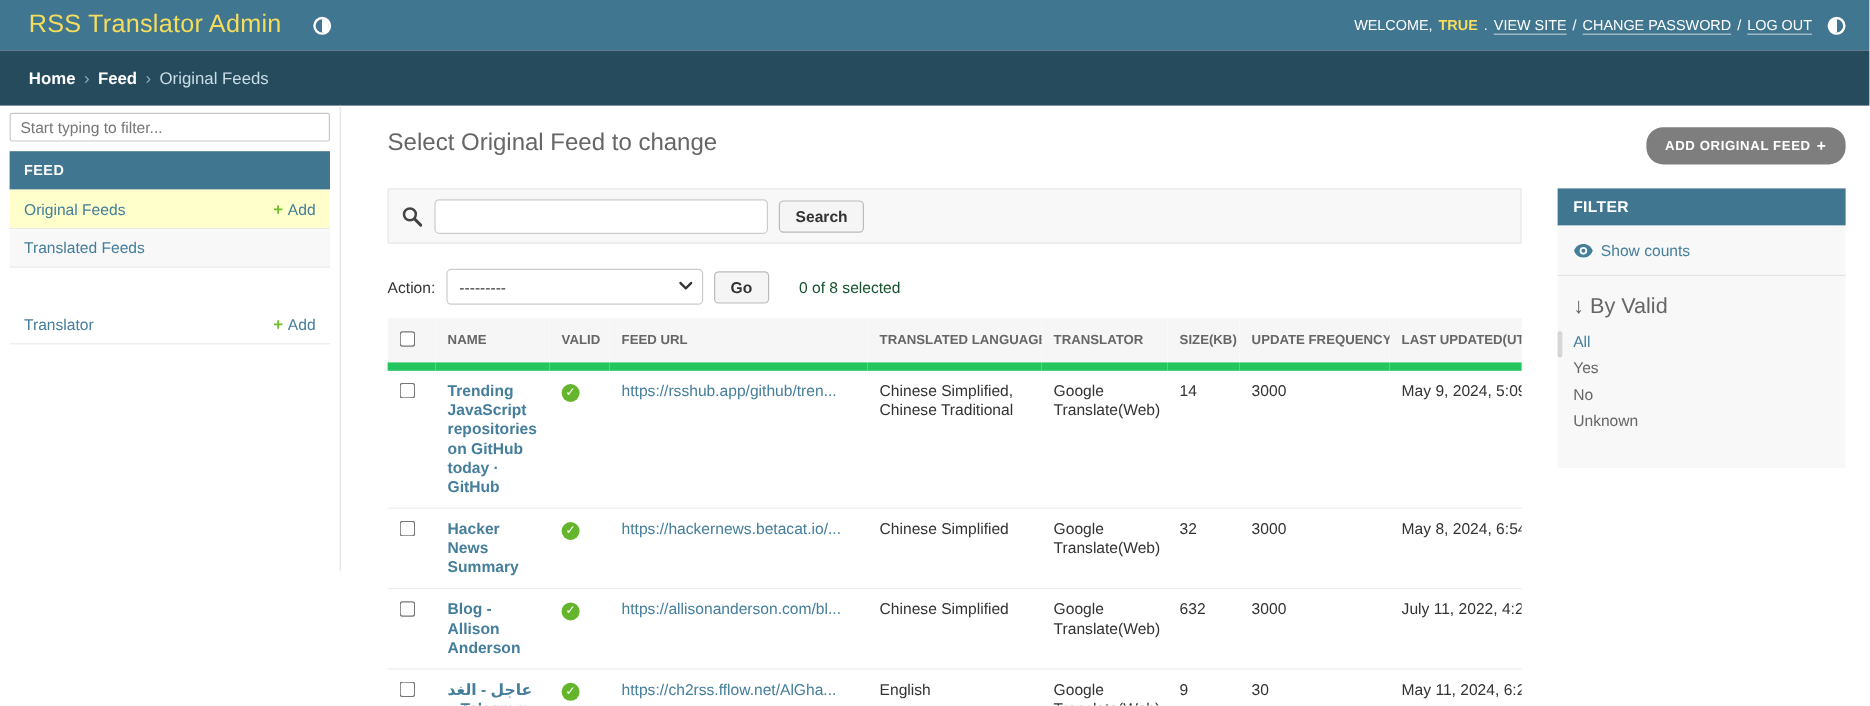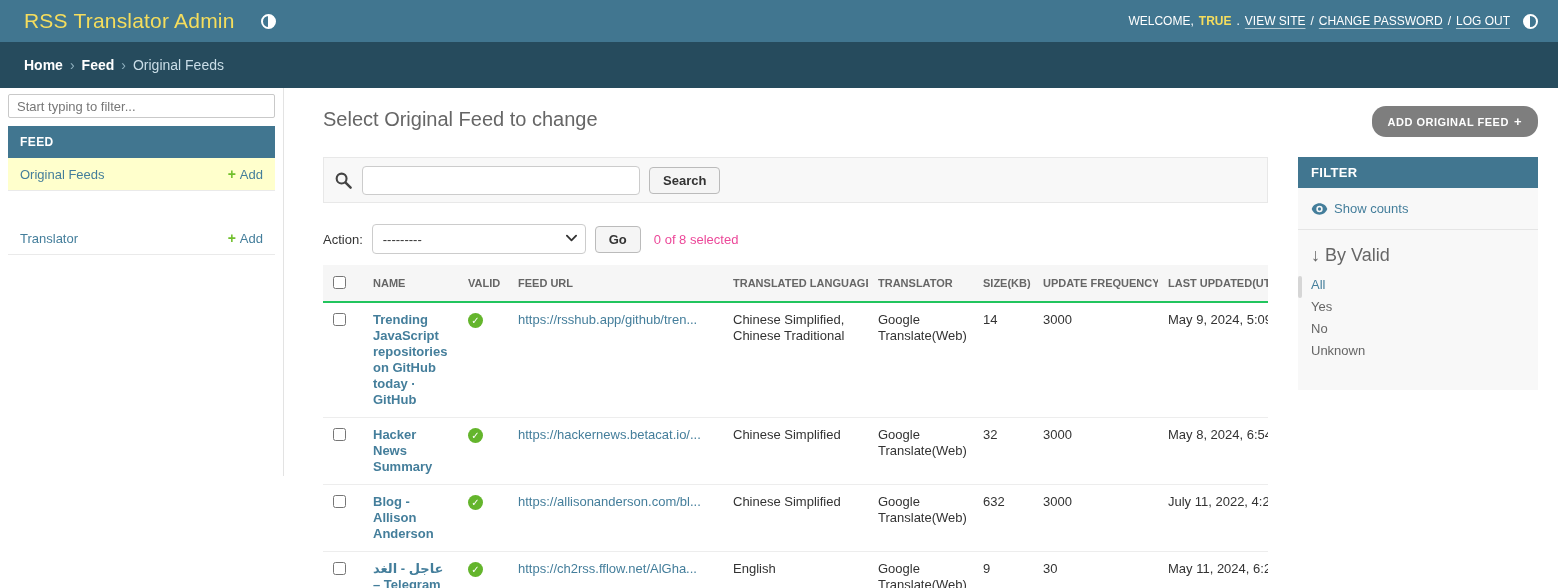--- a/index.html
+++ b/index.html
@@ -69,27 +69,27 @@
          font-size:13px; color:#333; cursor:pointer; font-family:inherit;font-weight:bold; }
 
   
   .actions { display:flex; align-items:center; gap:9px; margin-top:21px; }
   .actions label { color:#333; }
   .select-wrap { position:relative; display:inline-block; }
   .select-wrap select { appearance:none; -webkit-appearance:none; width:214px; height:30px;
       border:1px solid #ccc; border-radius:4px; background:#fff; padding:0 26px 0 10px;
       font-size:13px; color:#333; font-family:inherit; }
   .select-wrap svg { position:absolute; right:9px; top:10px; pointer-events:none; }
-  .sel-note { margin-left:4px; color:#ec4899; }
+  .sel-note { margin-left:16px; color:#14532d; }
 
   
   table.result-list { width:945px; border-collapse:collapse; table-layout:fixed;
       margin-top:11px; font-size:13px; }
   .result-list thead th { background:#f6f6f6; color:#666; font-size:11px; font-weight:600;
-      text-align:left; padding:10px 10px; border-bottom:2px solid #22c55e;
+      text-align:left; padding:10px 10px; border-bottom:7px solid #22c55e;
       white-space:nowrap; overflow:hidden; }
   .result-list thead th a { color:#666; }
   .result-list td, .result-list th[scope=row] { padding:9px 10px; vertical-align:top;
       border-bottom:1px solid #ededed; text-align:left; line-height:16px; }
   .col-check { width:40px; } .col-name { width:95px; } .col-valid { width:50px; }
   .col-url { width:215px; } .col-lang { width:145px; } .col-trans { width:105px; }
   .col-size { width:60px; } .col-freq { width:125px; } .col-upd { width:110px; }
   .name-link { color:#447e9b; font-weight:600; }
   .url-link { color:#447e9b; display:block; white-space:nowrap; overflow:hidden; }
   td.nowrap-clip { white-space:nowrap; overflow:hidden; }
@@ -149,20 +149,23 @@
     <input type="text" class="sb-filter" placeholder="Start typing to filter..." style="">
 
     <div class="module">
       <div class="mod-caption">FEED</div>
       <div class="mod-row selected">
         <a href="#" class="model-link">Original Feeds</a>
         <a href="#" class="addlink">
             <span class="plus-green">+</span>
             <span>Add</span>
           </a>
+      </div>
+      <div class="mod-row alt">
+        <a href="#" class="model-link">Translated Feeds</a>
       </div>
     </div>
 
     <div class="module gap">
       <div class="mod-row">
         <a href="#" class="model-link">Translator</a>
         <a href="#" class="addlink">
             <span class="plus-green">+</span>
             <span>Add</span>
           </a>

